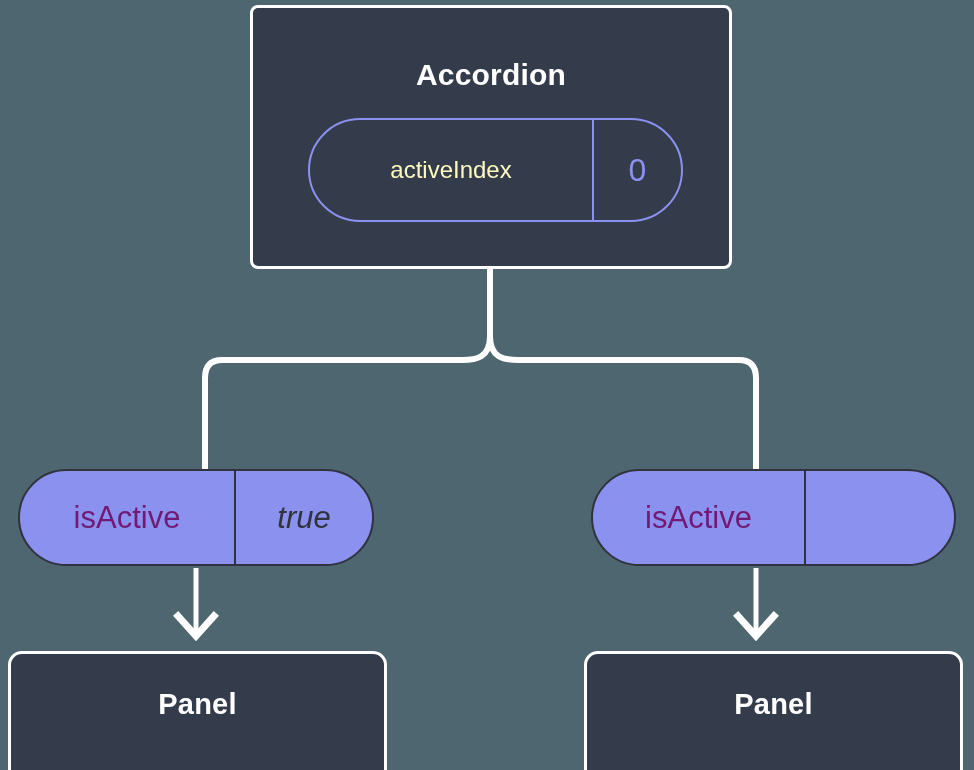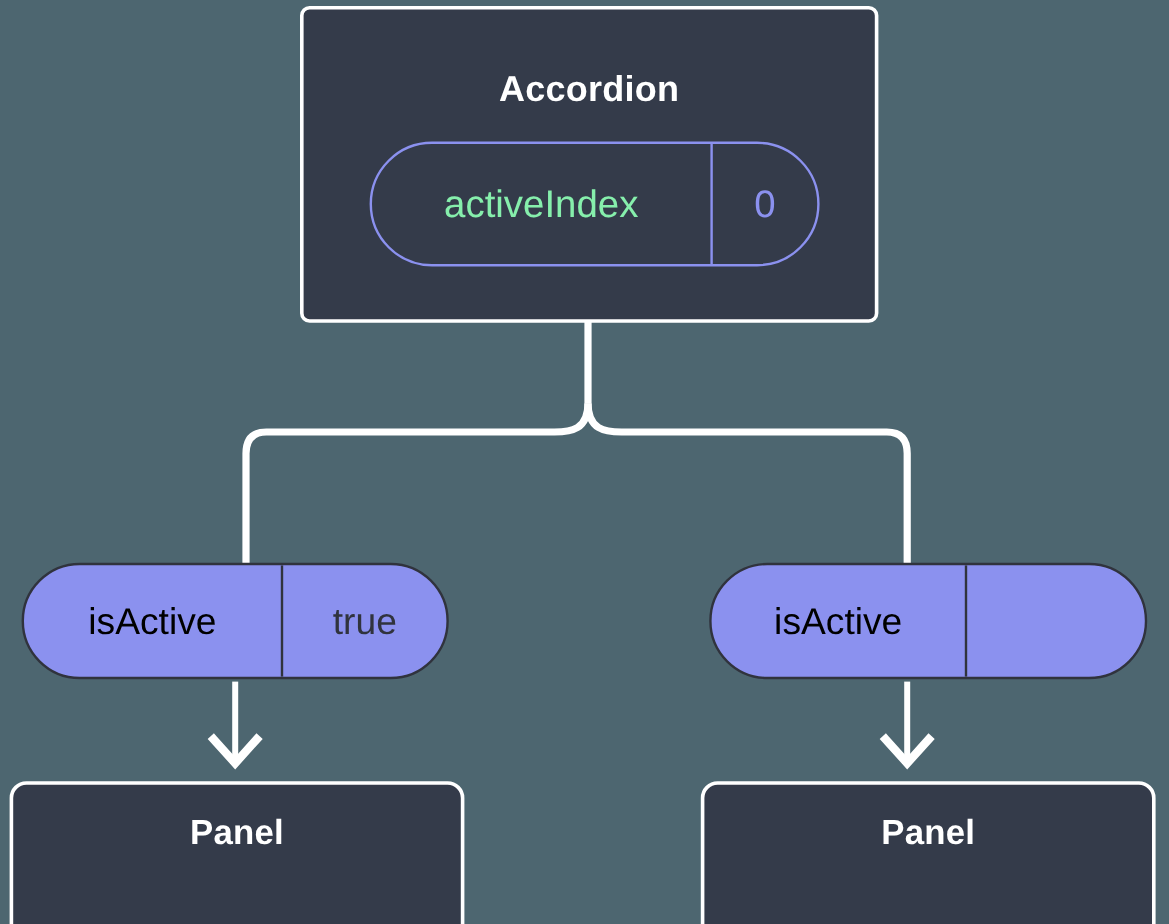--- a/index.html
+++ b/index.html
@@ -72,21 +72,21 @@
   }
   #panel-left {
     left: 8px;
     width: 379px;
   }
   #panel-right {
     left: 584px;
     width: 379px;
   }
   .panel-node .node-title {
-    margin-top: 26px;
+    margin-top: 36px;
     font-size: 29px;
   }
 
   
   .pill {
     position: absolute;
     box-sizing: border-box;
     display: flex;
     align-items: stretch;
     border-radius: 999px;
@@ -105,46 +105,47 @@
   #pill-active-index {
     left: 308px;
     top: 118px;
     width: 375px;
     height: 104px;
     border: 2px solid #8b91ef;
     background: transparent;
   }
   #pill-active-index .pill-key {
     width: 282px;
-    color: #86efac;
-    font-size: 32px;
+    color: #fef9c3;
+    font-size: 24px;
     border-right: 2px solid #8b91ef;
   }
   #pill-active-index .pill-val {
     flex: 1;
     color: #8b91ef;
     font-size: 32px;
   }
 
   
   .pill-filled {
     top: 469px;
     height: 97px;
     background: #8b91ef;
     border: 2px solid #30333d;
   }
   .pill-filled .pill-key {
-    color: #000000;
+    color: #701a75;
     font-size: 31px;
     border-right: 2px solid #30333d;
   }
   .pill-filled .pill-val {
     flex: 1;
     color: #30333d;
     font-size: 31px;
+    font-style: italic;
   }
   #pill-is-active-true {
     left: 18px;
     width: 356px;
   }
   #pill-is-active-true .pill-key { width: 214px; }
 
   #pill-is-active-false {
     left: 591px;
     width: 365px;

